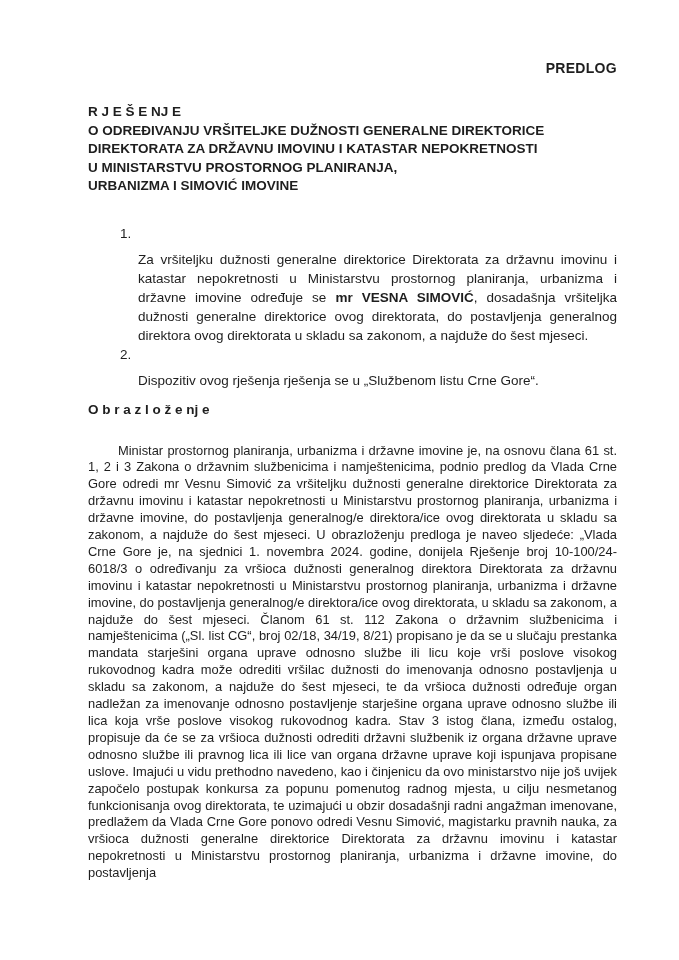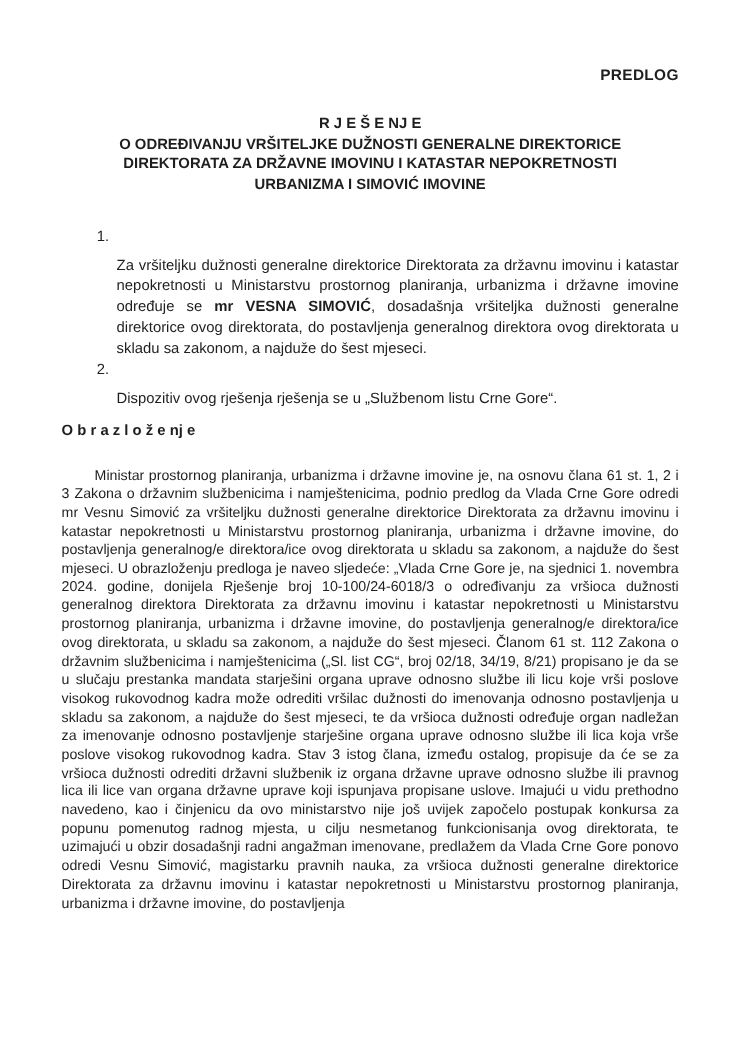--- a/index.html
+++ b/index.html
@@ -9,39 +9,39 @@
   }
   .page {
     position: relative;
     width: 679px;
     height: 960px;
     box-sizing: border-box;
     background: #ffffff;
     color: #1e1e1e;
     font-family: "Liberation Sans", sans-serif;
     font-size: 13.5px;
-    padding: 60px 62px 0 56px;
+    padding: 60px 62px 0 88px;
     overflow: hidden;
   }
   .predlog {
     text-align: right;
     font-weight: bold;
     font-size: 14px;
     letter-spacing: 0.3px;
     line-height: 16px;
   }
   .intro {
     margin-top: 25px;
     text-align: justify;
     text-indent: 30px;
     line-height: 19px;
   }
   .decree-title {
     margin-top: 27px;
-    text-align: center;
+    text-align: left;
     font-weight: bold;
     line-height: 18.5px;
     font-size: 13.5px;
   }
   .list {
     margin-top: 28px;
   }
   .list-item {
     display: flex;
     line-height: 19px;
@@ -77,21 +77,22 @@
 <body>
 
 <div class="page">
 
   <div class="predlog">PREDLOG</div>
 
 
   <div class="decree-title">
     <div>R J E Š E NJ E</div>
     <div>O ODREĐIVANJU VRŠITELJKE DUŽNOSTI GENERALNE DIREKTORICE</div>
-    <div>DIREKTORATA ZA DRŽAVNE IMOVINU I KATASTAR NEPOKRETNOSTI</div>
+    <div>DIREKTORATA ZA DRŽAVNU IMOVINU I KATASTAR NEPOKRETNOSTI</div>
+    <div>U MINISTARSTVU PROSTORNOG PLANIRANJA,</div>
     <div>URBANIZMA I SIMOVIĆ IMOVINE</div>
   </div>
 
   <div class="list">
 
     <div class="list-item">
       <span class="num">1.</span>
       <div class="item-text">
         <span>Za vršiteljku dužnosti generalne direktorice Direktorata za državnu imovinu i katastar nepokretnosti u Ministarstvu prostornog planiranja, urbanizma i državne imovine određuje se </span><span class="bold-inline">mr VESNA SIMOVIĆ</span><span>, dosadašnja vršiteljka dužnosti generalne direktorice ovog direktorata, do postavljenja generalnog direktora ovog direktorata u skladu sa zakonom, a najduže do šest mjeseci.</span>
       </div>

